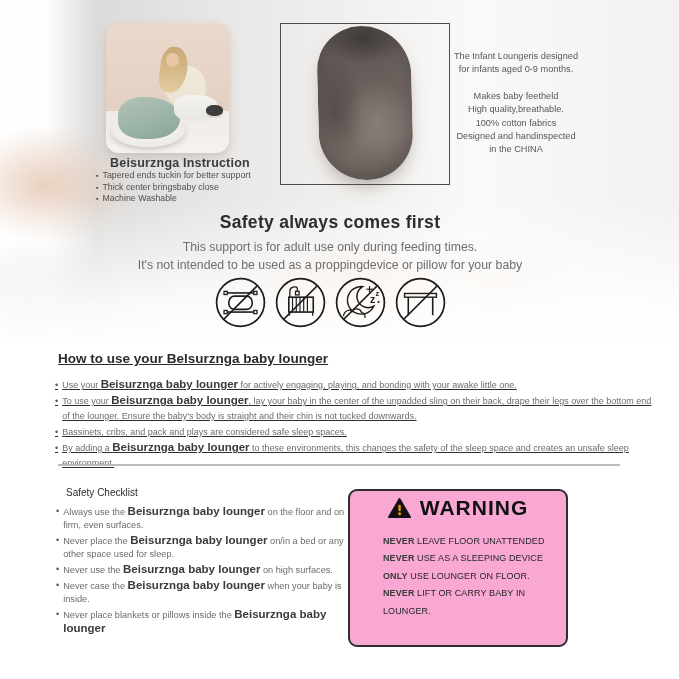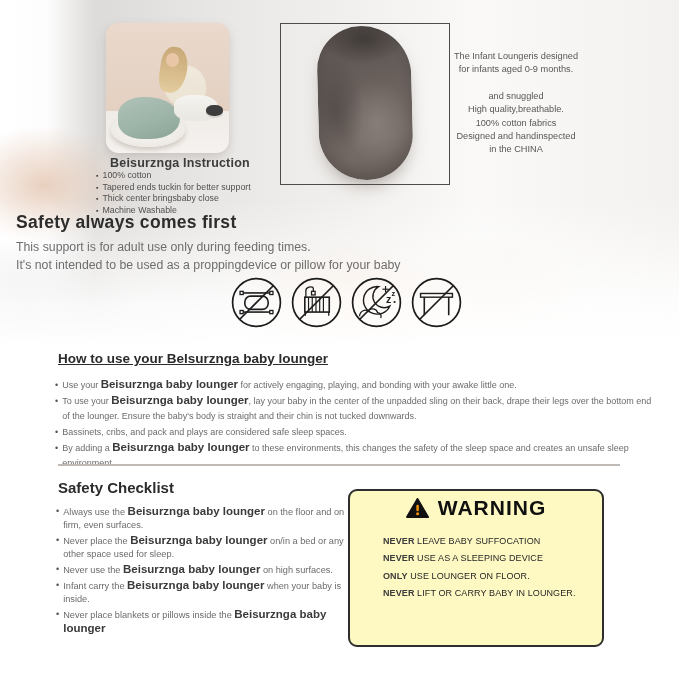--- a/index.html
+++ b/index.html
@@ -60,46 +60,46 @@
   .instr-list{list-style:none;margin:0;padding:0;}
   .instr-list li{display:flex;font-size:8.8px;line-height:11.5px;color:#4f4f4f;}
   .instr-list li::before{content:"▪";font-size:7px;margin:0 4px 0 0;color:#444;line-height:11.5px;}
 
   
   .right-info{position:absolute;left:438px;top:50px;width:156px;text-align:center;z-index:3;
       font-size:9.2px;line-height:13.4px;color:#575757;}
   .right-info .block2{margin-top:13px;}
 
   
-  .center-col{position:absolute;left:16px;width:660px;z-index:3;}
+  .center-col{position:absolute;left:0;width:660px;text-align:center;z-index:3;}
   .sf-title{top:212px;font-size:17.5px;font-weight:600;color:#2d2d2d;letter-spacing:.3px;}
   .sf-sub{top:239px;font-size:12.3px;line-height:17.5px;color:#6e6e6e;}
   .icon-row{top:277px;display:flex;justify-content:center;gap:9px;}
   .p-icon{width:51px;height:51px;}
   .p-icon svg{width:100%;height:100%;}
 
   
   .howto-title{position:absolute;left:58px;top:351px;margin:0;font-size:13.5px;font-weight:700;color:#2b2b2b;text-decoration:underline;}
-  .howto-list{position:absolute;left:55px;top:378px;width:598px;list-style:none;margin:0;padding:0;}
+  .howto-list{position:absolute;left:55px;top:378px;width:598px;list-style:none;margin:0;padding:0;text-decoration:underline;}
   .howto-list li{display:flex;font-size:9px;line-height:15px;color:#6b6b6b;margin-bottom:1px;}
   .howto-list li::before{content:"•";color:#555;margin:0 4px 0 0;line-height:15px;}
   .seg-b{font-weight:700;color:#3a3a3a;}
   .howto-list .seg-b,.check-list .seg-b{font-size:11.5px;line-height:13px;}
 
   .divider{position:absolute;left:58px;top:464px;width:562px;height:2px;background:#bfbab6;}
 
   
-  .check-title{position:absolute;left:58px;top:479px;margin:0;font-size:15px;font-weight:700;color:#2b2b2b;}
+  .check-title{position:absolute;left:58px;top:479px;margin:8px;font-size:10px;font-weight:400;color:#2b2b2b;}
   .check-list{position:absolute;left:56px;top:505px;width:292px;list-style:none;margin:0;padding:0;}
   .check-list li{display:flex;font-size:9.2px;line-height:13px;color:#6b6b6b;margin-bottom:2px;}
   .check-list li::before{content:"•";color:#555;margin:0 4px 0 0;line-height:13px;}
 
   
-  .warning-box{position:absolute;left:348px;top:489px;width:256px;height:158px;box-sizing:border-box;
-      border:2px solid #2e2e2e;border-radius:9px;background:#fef9c3;overflow:hidden;}
+  .warning-box{position:absolute;left:348px;top:489px;width:220px;height:158px;box-sizing:border-box;
+      border:2px solid #2e2e2e;border-radius:9px;background:#f9a8d4;overflow:hidden;}
   .warning-head{height:34px;display:flex;align-items:center;justify-content:center;gap:9px;}
   .warning-head .w-text{font-size:21px;font-weight:900;color:#101010;letter-spacing:1px;}
   .warning-body{padding:8px 8px 0 11px;font-size:9px;line-height:17.4px;color:#262626;letter-spacing:.1px;}
   .w-line{white-space:normal;}
   .w-indent{padding-left:22px;}
   .w-b{font-weight:700;}
 </style>
 </head>
 <body>
 
@@ -119,23 +119,20 @@
     <div class="head"></div>
   </div>
 
   <div class="bracket"></div>
   <div class="lounger-product"></div>
 
   <div class="instruction">
     <h3>Beisurznga Instruction</h3>
     <ul class="instr-list">
 
-        <li>
-          <span class="txt">100% cotton</span>
-        </li>
 
         <li>
           <span class="txt">Tapered ends tuckin for better support</span>
         </li>
 
         <li>
           <span class="txt">Thick center bringsbaby close</span>
         </li>
 
         <li>
@@ -145,21 +142,21 @@
   </div>
 
   <div class="right-info">
     <div class="block1">
 
     <div class="info-line">The Infant Loungeris designed</div>
         <div class="info-line">for infants aged 0-9 months.</div>
       </div>
     <div class="block2">
 
-        <div class="info-line">and snuggled</div>
+    <div class="info-line">Makes baby feetheld</div>
         <div class="info-line">High quality,breathable.</div>
         <div class="info-line">100% cotton fabrics</div>
         <div class="info-line">Designed and handinspected</div>
         <div class="info-line">in the CHINA</div>
       </div>
   </div>
 
   <div class="center-col sf-title">Safety always comes first</div>
   <div class="center-col sf-sub">
 
@@ -255,42 +252,42 @@
       <li>
         <span class="txt"><span>Never place the </span><span class="seg-b w-b">Beisurznga baby lounger</span><span> on/in a bed or any other space used for sleep.</span></span>
       </li>
 
       <li>
         <span class="txt"><span>Never use the </span><span class="seg-b w-b">Beisurznga baby lounger</span><span> on high surfaces.</span></span>
       </li>
 
 
       <li>
-        <span class="txt"><span>Infant carry the </span><span class="seg-b w-b">Beisurznga baby lounger</span><span> when your baby is inside.</span></span>
+        <span class="txt"><span>Never case the </span><span class="seg-b w-b">Beisurznga baby lounger</span><span> when your baby is inside.</span></span>
       </li>
 
       <li>
         <span class="txt"><span>Never place blankets or pillows inside the </span><span class="seg-b w-b">Beisurznga baby lounger</span></span>
       </li>
 
     </ul>
 
   <div class="warning-box">
     <div class="warning-head">
       <svg width="23" height="21" viewBox="0 0 24 22">
         <path d="M12 1 L23 20 H1 Z" fill="#111111" stroke="#111111" stroke-width="2" stroke-linejoin="round"></path>
         <rect x="10.8" y="7" width="2.6" height="7" rx="1.2" fill="#F2920E"></rect>
         <circle cx="12.1" cy="16.6" r="1.6" fill="#F2920E"></circle>
       </svg>
       <span class="w-text">WARNING</span>
     </div>
     <div class="warning-body">
 
 
-        <div class="w-line w-indent"><span><span class="seg-b w-b">NEVER</span><span> LEAVE BABY SUFFOCATION</span></span></div>
+        <div class="w-line w-indent"><span><span class="seg-b w-b">NEVER</span><span> LEAVE FLOOR UNATTENDED</span></span></div>
 
         <div class="w-line w-indent"><span><span class="seg-b w-b">NEVER</span><span> USE AS A SLEEPING DEVICE</span></span></div>
 
 
         <div class="w-line w-indent"><span><span class="seg-b w-b">ONLY</span><span> USE LOUNGER ON FLOOR.</span></span></div>
 
         <div class="w-line w-indent"><span><span class="seg-b w-b">NEVER</span><span> LIFT OR CARRY BABY IN LOUNGER.</span></span></div>
       </div>
   </div>
 

